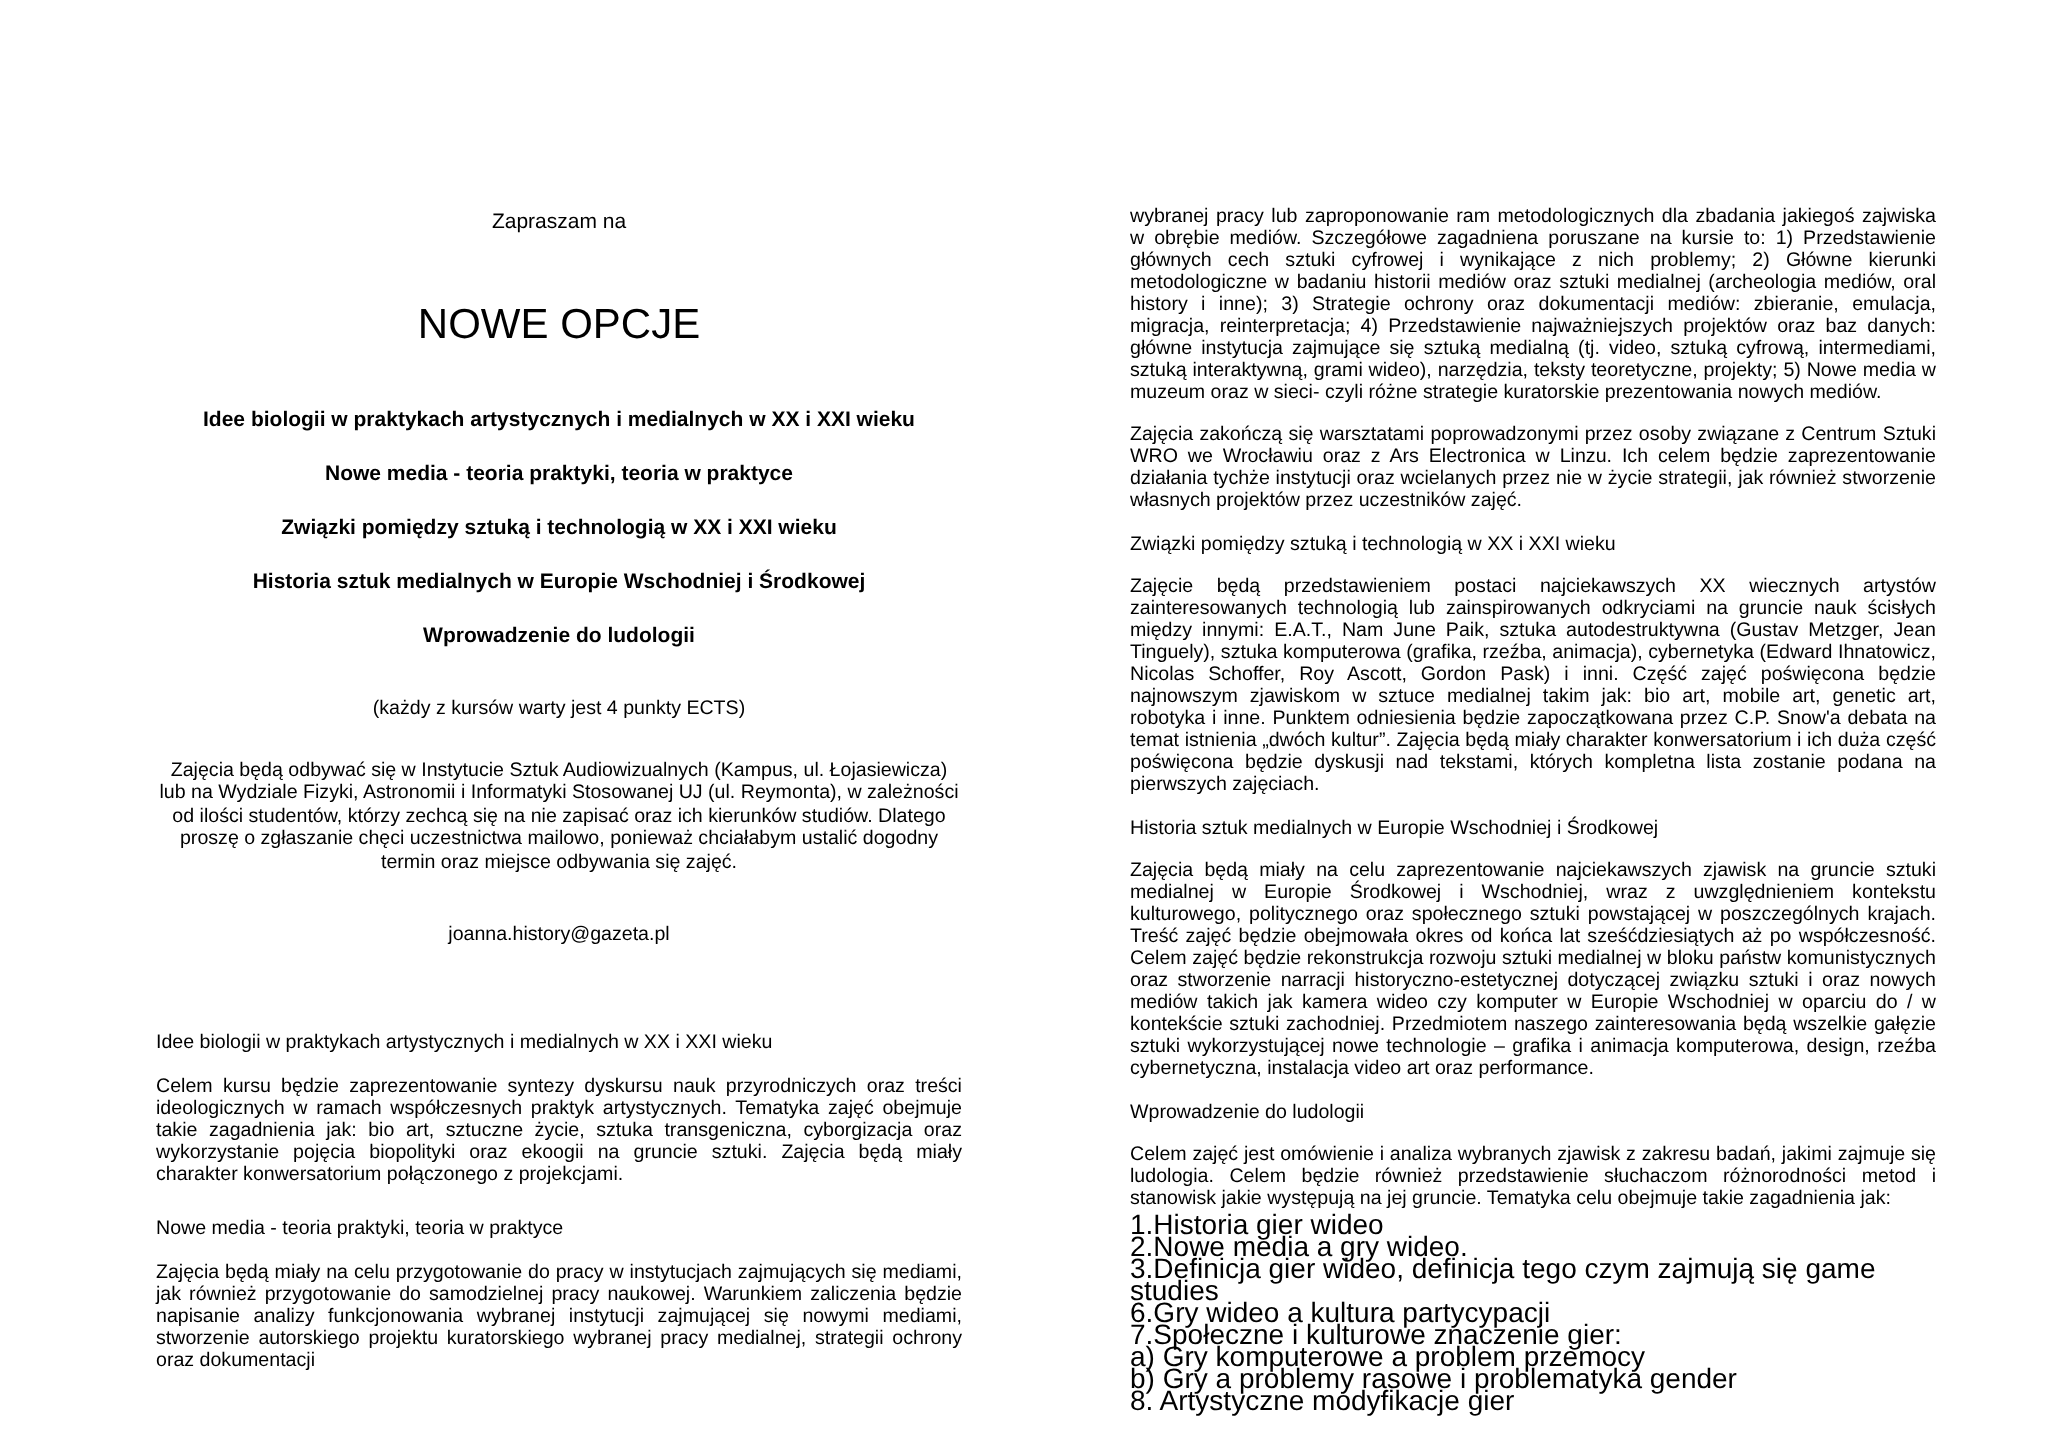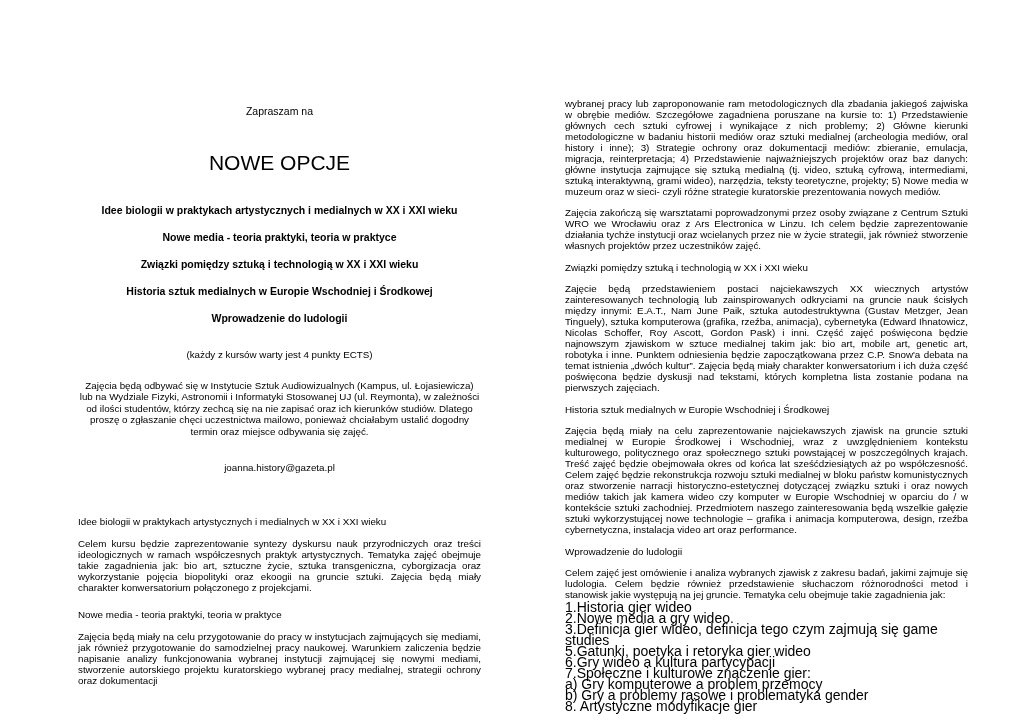--- a/index.html
+++ b/index.html
@@ -107,21 +107,20 @@
 
     <div>
       <p class="r-heading">Wprowadzenie do ludologii</p>
       <p class="body-text r-block">Celem zajęć jest omówienie i analiza wybranych zjawisk z zakresu badań, jakimi zajmuje się ludologia. Celem będzie również przedstawienie słuchaczom różnorodności metod i stanowisk jakie występują na jej gruncie. Tematyka celu obejmuje takie zagadnienia jak:</p>
     </div>
 
     <div class="topic-list">
       <div class="topic-item">1.Historia gier wideo</div>
       <div class="topic-item">2.Nowe media a gry wideo.</div>
       <div class="topic-item">3.Definicja gier wideo, definicja tego czym zajmują się game studies</div>
-      <div class="topic-item">5.Gatunki, poetyka i retoryka gier wideo</div>
       <div class="topic-item">6.Gry wideo a kultura partycypacji</div>
       <div class="topic-item">7.Społeczne i kulturowe znaczenie gier:</div>
       <div class="topic-item">a) Gry komputerowe a problem przemocy</div>
       <div class="topic-item">b) Gry a problemy rasowe i problematyka gender</div>
       <div class="topic-item">8. Artystyczne modyfikacje gier</div>
     </div>
   </div>
 
 </div>
 

